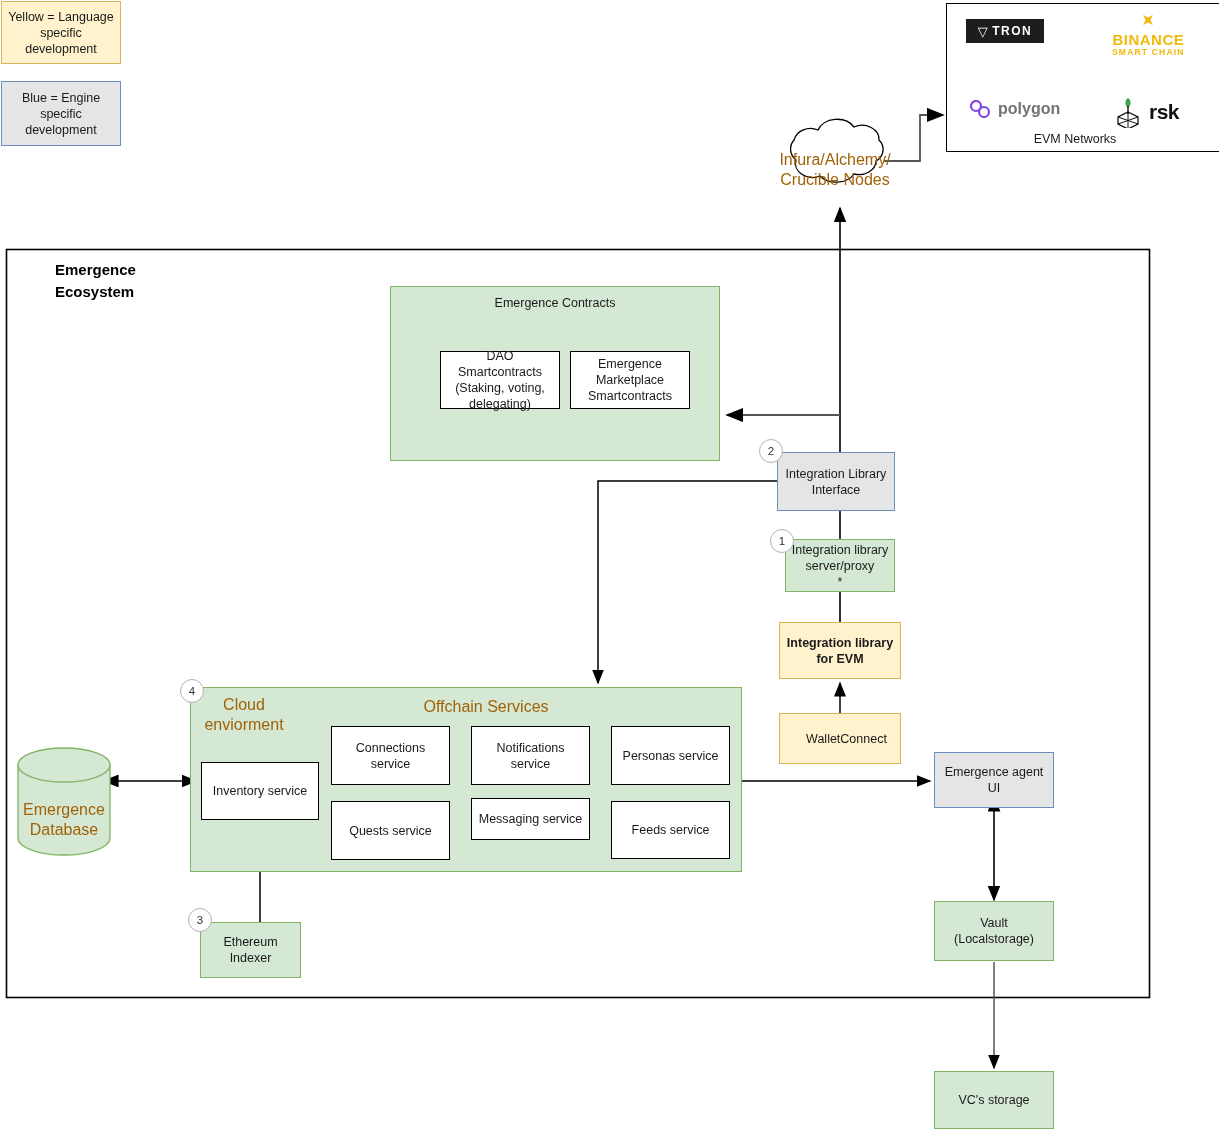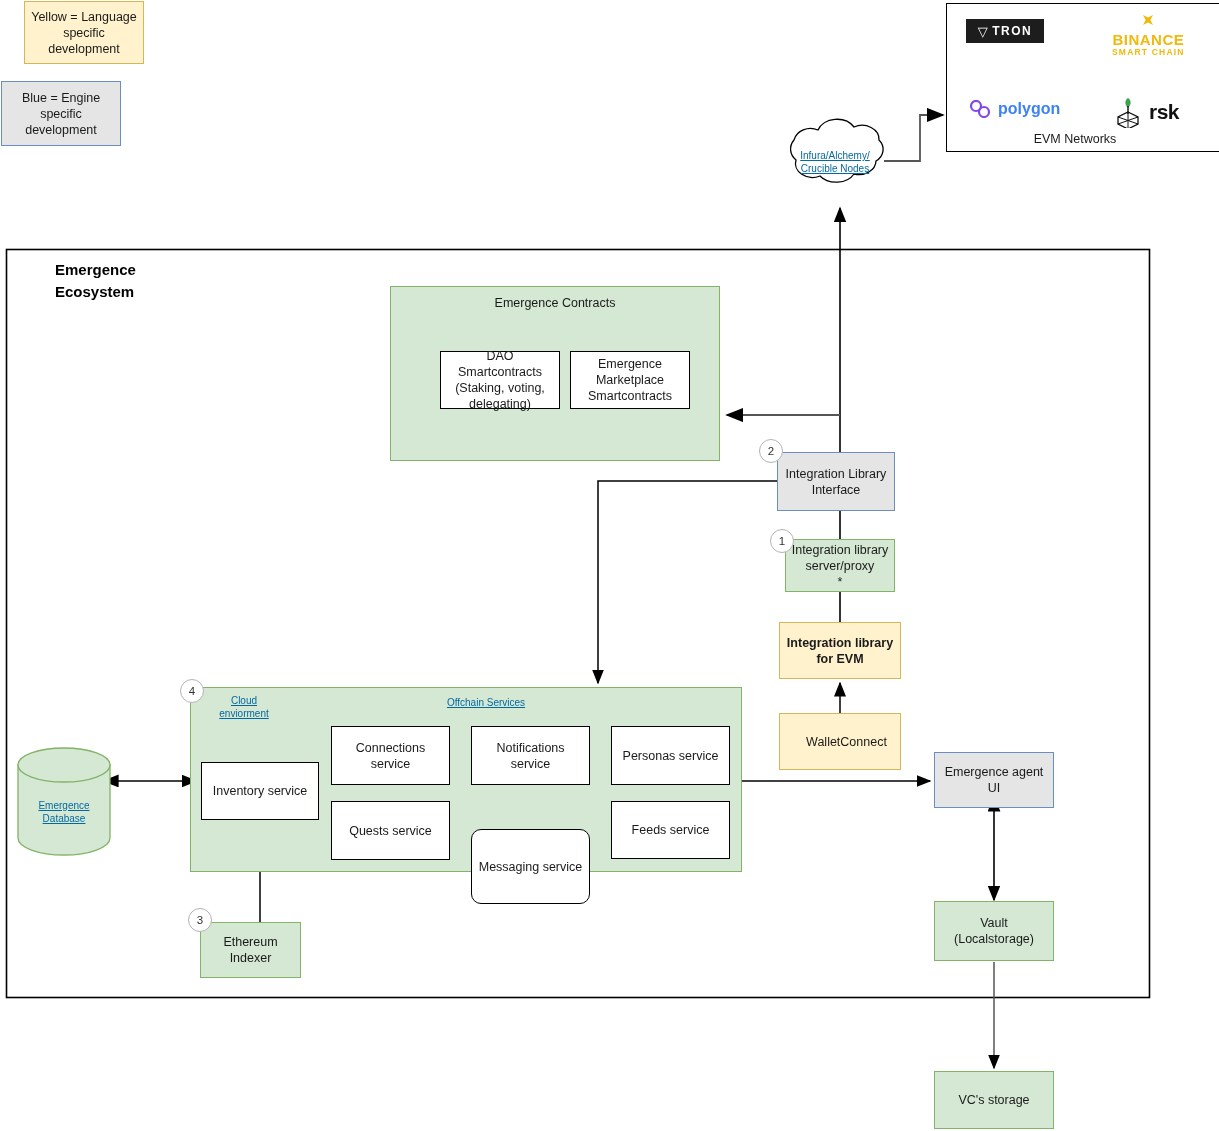--- a/index.html
+++ b/index.html
@@ -42,47 +42,46 @@
     border-radius:50%;
     background:#ffffff;
     border:1.5px solid #b3b3b3;
     display:flex;align-items:center;justify-content:center;
     font-size:11.5px;
     color:#333;
     z-index:6;
   }
   .grouplabel{
     position:absolute;
-    font-size:10px;
-    color:#0369a1;
+    font-size:16px;
+    color:#a16207;
     text-align:center;
     white-space:pre-line;
     line-height:1.28;
-    text-decoration:underline;
   }
   .title{
     position:absolute;
     font-size:15px;
     font-weight:bold;
     line-height:1.45;
     white-space:pre-line;
     color:#000;
   }
   
   .logo{position:absolute;}
   .tron{
     width:78px;height:24px;background:#1d1d1d;color:#fff;
     display:flex;align-items:center;justify-content:center;gap:3px;
     font-size:12px;font-weight:bold;letter-spacing:1.5px;
   }
   .bnb-wrap{display:flex;flex-direction:column;align-items:center;line-height:1;}
   .bnb-txt1{color:#f0b90b;font-weight:bold;font-size:15px;letter-spacing:.5px;}
   .bnb-txt2{color:#f0b90b;font-weight:bold;font-size:8.5px;letter-spacing:1.2px;margin-top:1px;}
   .poly-wrap{display:flex;align-items:center;gap:5px;}
-  .poly-txt{font-weight:bold;font-size:16px;color:#3b82f6;}
+  .poly-txt{font-weight:bold;font-size:16px;color:#737373;}
   .rsk-wrap{display:flex;align-items:center;gap:8px;}
   .rsk-txt{font-weight:bold;font-size:21px;color:#111;letter-spacing:-.5px;}
   .evm-caption{position:absolute;font-size:12.5px;color:#1a1a1a;}
 </style>
 </head>
 <body>
 
 <div id="canvas">
 
   <svg class="svglayer" viewBox="0 0 1219 1131">
@@ -142,21 +141,21 @@
     </g>
 
     <g>
       <path d="M1082,22 L1113,74 L1082,92 L1051,74 z" fill="#8a92b2"></path>
       <path d="M1082,22 L1082,92 L1113,74 z" fill="#62688f"></path>
       <path d="M1051,80 L1082,98 L1113,80 L1082,132 z" fill="#8a92b2"></path>
       <path d="M1082,98 L1082,132 L1113,80 z" fill="#62688f"></path>
     </g>
   </svg>
 
-  <div class="node yellow" style="left:1px;top:1px;width:120px;height:63px;margin-left:23px;">Yellow = Language
+  <div class="node yellow" style="left:1px;top:1px;width:120px;height:63px;">Yellow = Language
 specific development</div>
   <div class="node blue" style="left:1px;top:81px;width:120px;height:65px;">Blue = Engine
 specific development</div>
 
   <div class="plainbox" style="position:absolute;left:946px;top:3px;width:272px;height:147px;"></div>
 
   <div class="logo tron" style="left:966px;top:19px;">
     <span style="font-size:13px;">▽</span>
       <span>TRON</span>
   </div>
@@ -211,35 +210,35 @@
   <div class="badge" style="left:759px;top:439px;">2</div>
 
   <div class="node green" style="left:785px;top:539px;width:110px;height:53px;">Integration library
 server/proxy
 *</div>
   <div class="badge" style="left:770px;top:529px;">1</div>
 
   <div class="node yellow bold" style="left:779px;top:622px;width:122px;height:57px;">Integration library
 for EVM</div>
 
-  <div class="node yellow" style="left:779px;top:713px;width:122px;height:57px;padding-left:17px;">WalletConnect</div>
+  <div class="node yellow" style="left:779px;top:713px;width:122px;height:51px;padding-left:17px;">WalletConnect</div>
 
   <div class="node green" style="left:190px;top:687px;width:552px;height:185px;"></div>
   <div class="badge" style="left:180px;top:679px;">4</div>
   <div class="grouplabel" style="left:198px;top:695px;width:92px;">Cloud
 enviorment</div>
   <div class="grouplabel" style="left:390px;top:697px;width:192px;">Offchain Services</div>
 
   <div class="node white" style="left:201px;top:762px;width:118px;height:58px;">Inventory service</div>
 
   <div class="node white" style="left:331px;top:726px;width:119px;height:59px;">Connections service</div>
   <div class="node white" style="left:471px;top:726px;width:119px;height:59px;">Notifications service</div>
   <div class="node white" style="left:611px;top:726px;width:119px;height:59px;">Personas service</div>
   <div class="node white" style="left:331px;top:801px;width:119px;height:59px;">Quests service</div>
-  <div class="node white" style="left:471px;top:829px;width:119px;height:75px;border-radius:10px;">Messaging service</div>
+  <div class="node white" style="left:471px;top:798px;width:119px;height:42px;">Messaging service</div>
   <div class="node white" style="left:611px;top:801px;width:119px;height:58px;">Feeds service</div>
 
   <div class="grouplabel" style="left:18px;top:800px;width:92px;">Emergence
 Database</div>
 
   <div class="node green" style="left:200px;top:922px;width:101px;height:56px;">Ethereum Indexer</div>
   <div class="badge" style="left:188px;top:908px;">3</div>
 
   <div class="node blue" style="left:934px;top:752px;width:120px;height:56px;">Emergence agent UI</div>
   <div class="node green" style="left:934px;top:901px;width:120px;height:60px;">Vault

